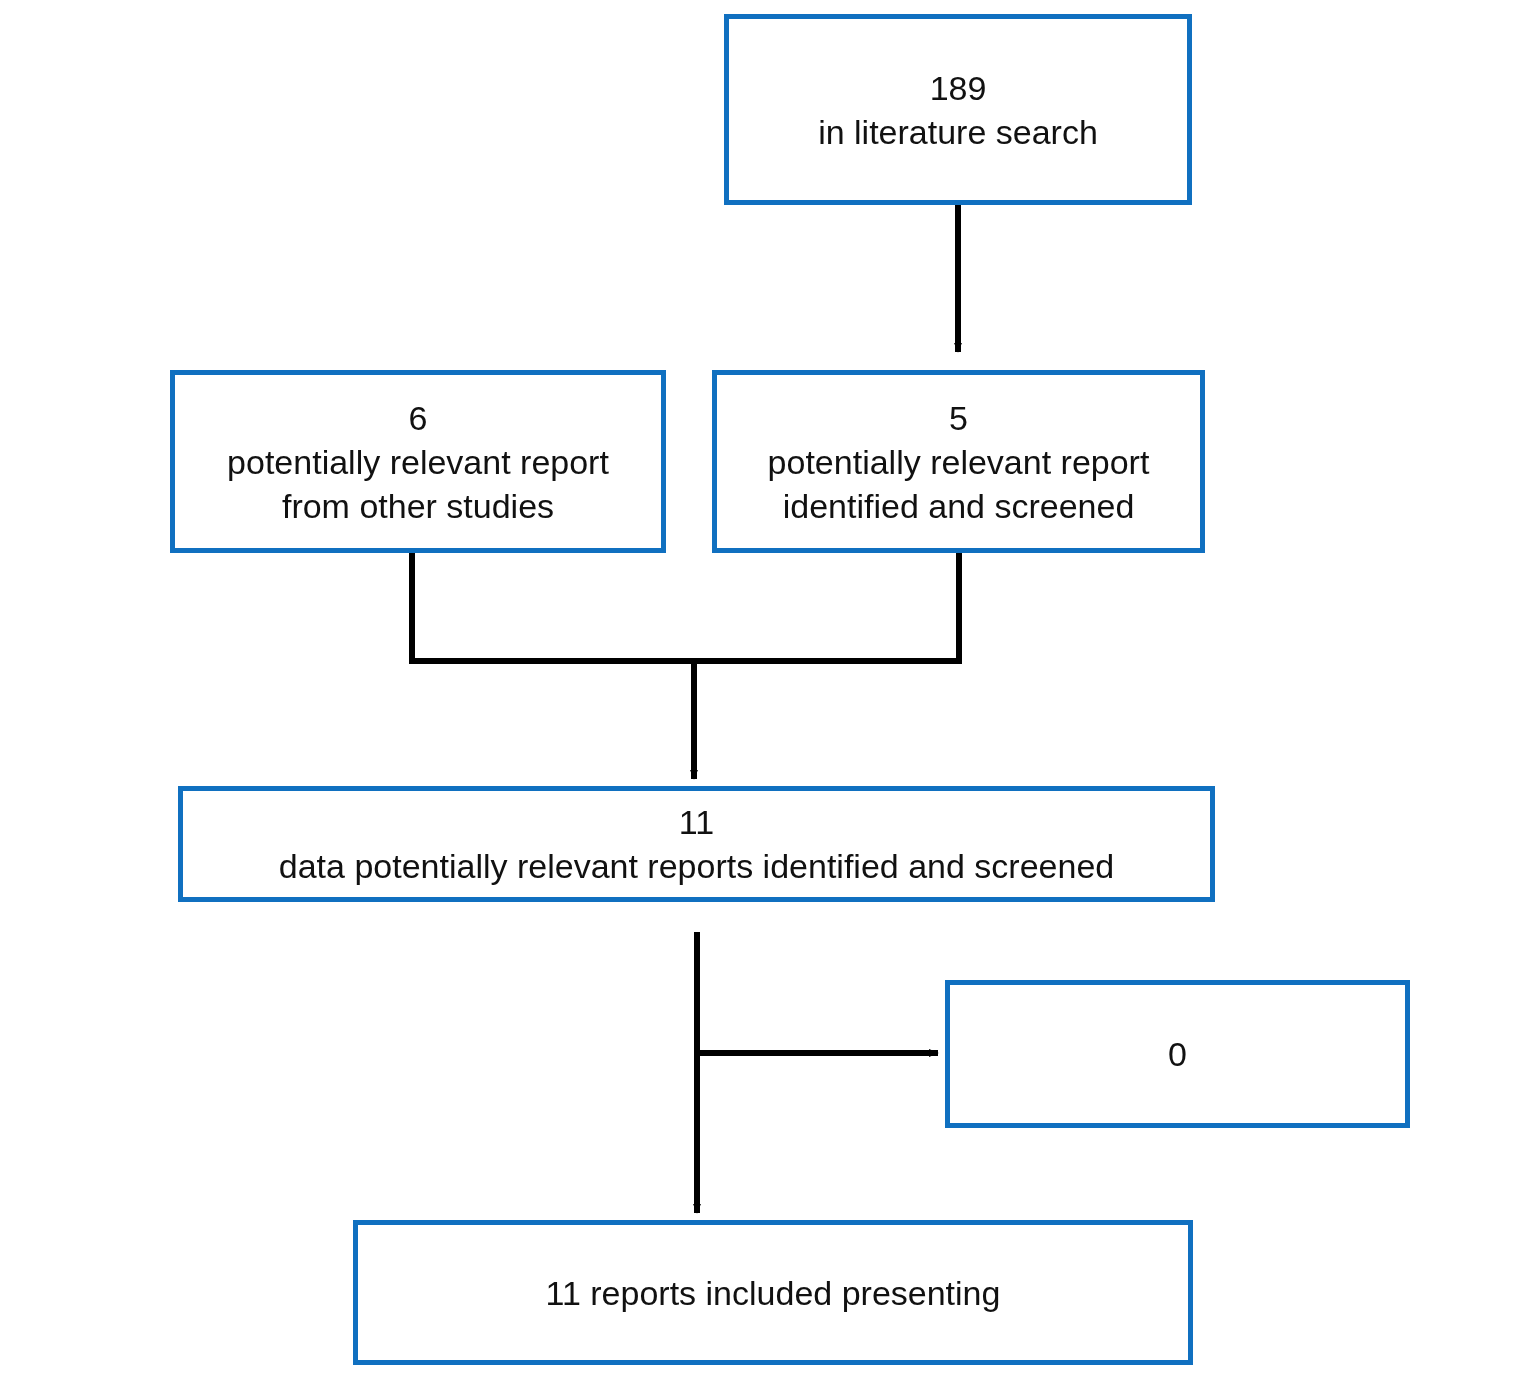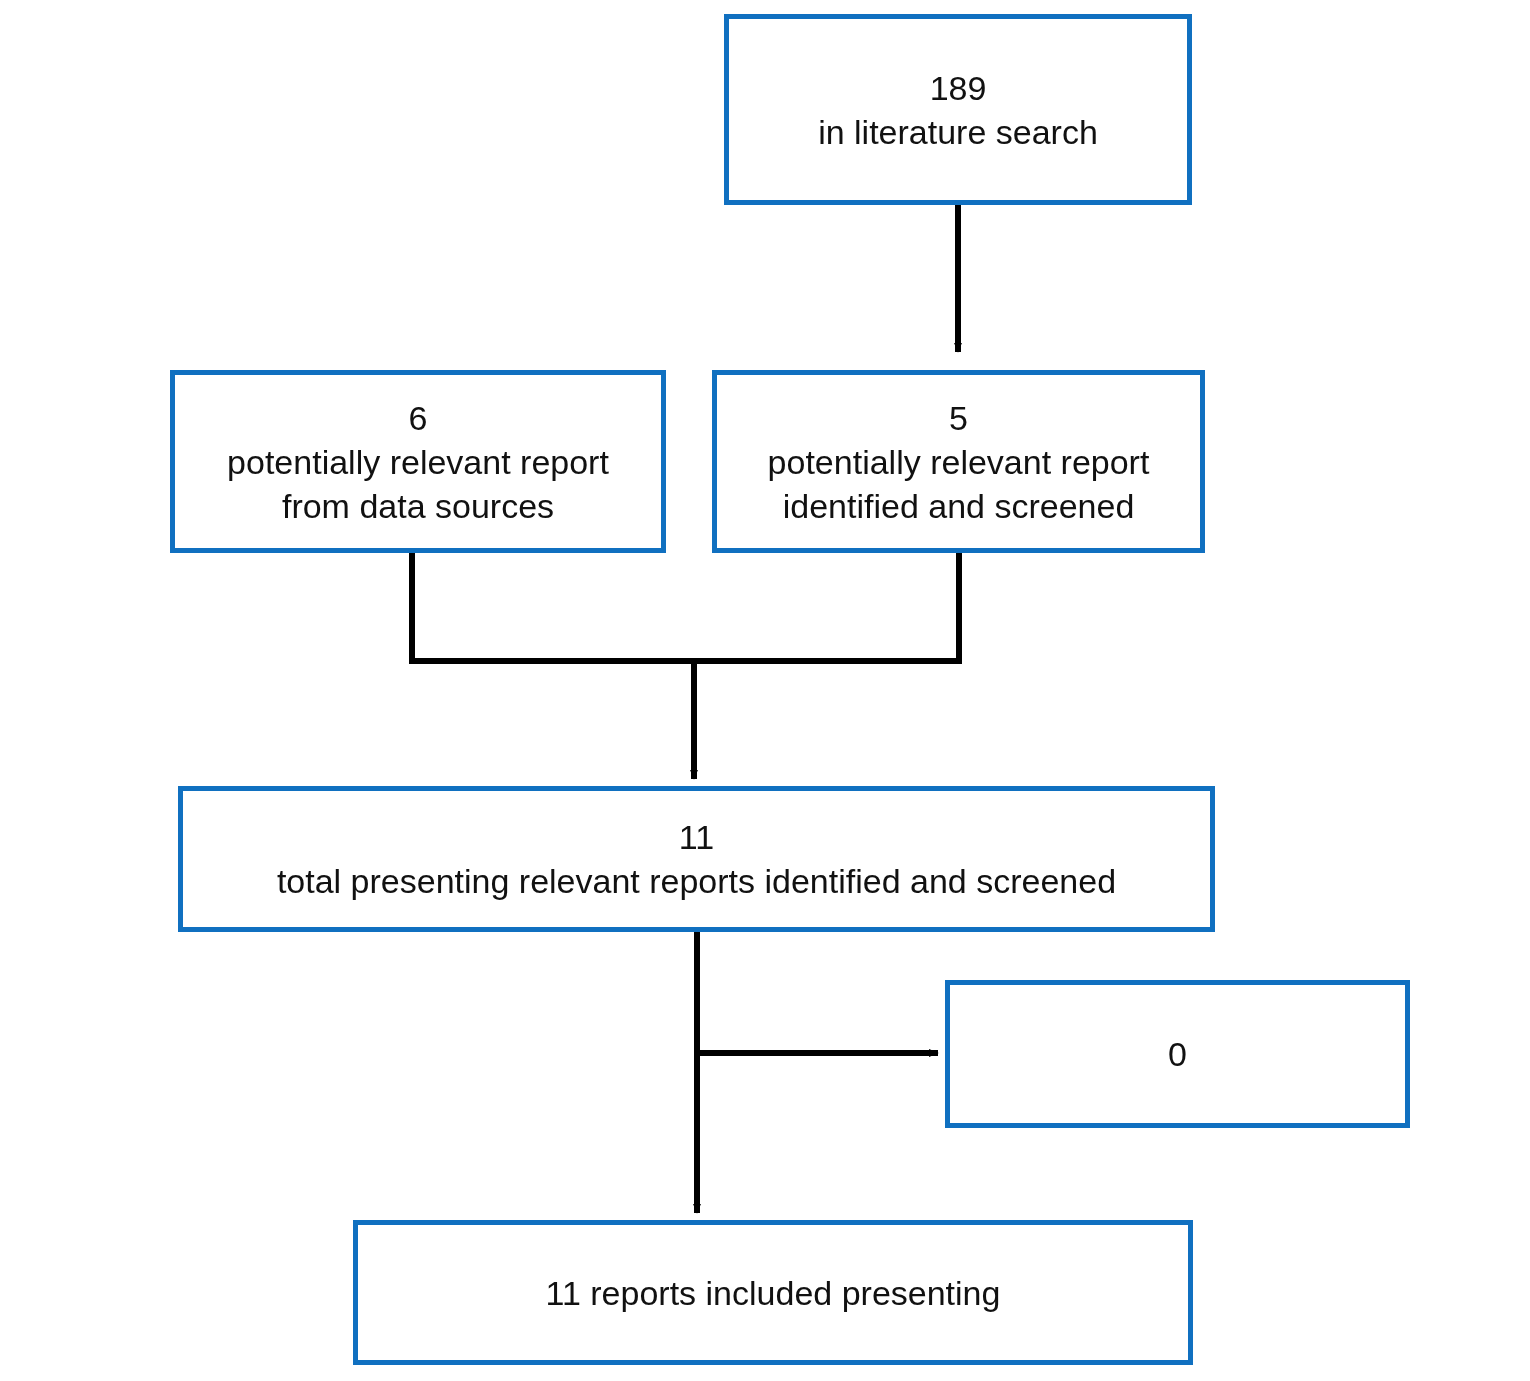--- a/index.html
+++ b/index.html
@@ -43,21 +43,21 @@
     top: 0;
     width: 1530px;
     height: 1381px;
     pointer-events: none;
   }
 
   
   #box-identified      { left: 724px;  top: 14px;   width: 468px;  height: 191px; }
   #box-other-sources   { left: 170px;  top: 370px;  width: 496px;  height: 183px; }
   #box-screened        { left: 712px;  top: 370px;  width: 493px;  height: 183px; }
-  #box-total           { left: 178px;  top: 786px;  width: 1037px; height: 146px; }
+  #box-total           { left: 178px;  top: 786px;  width: 1037px; height: 116px; }
   #box-excluded        { left: 945px;  top: 980px;  width: 465px;  height: 148px; }
   #box-included        { left: 318px;  top: 1220px; width: 840px;  height: 145px; margin-left: 35px; }
 </style>
 </head>
 <body>
 
 <div id="canvas">
 
   <svg id="connectors" viewBox="0 0 1530 1381" width="1530" height="1381" aria-hidden="true">
     <defs>
@@ -96,32 +96,32 @@
   </svg>
 
   <div class="flow-box" id="box-identified" style="border-color: rgb(16, 112, 192); color: rgb(17, 17, 17); background: rgb(255, 255, 255);">
     <span class="line">189</span>
     <span class="line">in literature search</span>
   </div>
 
   <div class="flow-box" id="box-other-sources" style="border-color: rgb(16, 112, 192); color: rgb(17, 17, 17); background: rgb(255, 255, 255);">
     <span class="line">6</span>
     <span class="line">potentially relevant report</span>
-    <span class="line">from data sources</span>
+    <span class="line">from other studies</span>
   </div>
 
   <div class="flow-box" id="box-screened" style="border-color: rgb(16, 112, 192); color: rgb(17, 17, 17); background: rgb(255, 255, 255);">
     <span class="line">5</span>
     <span class="line">potentially relevant report</span>
     <span class="line">identified and screened</span>
   </div>
 
   <div class="flow-box" id="box-total" style="border-color: rgb(16, 112, 192); color: rgb(17, 17, 17); background: rgb(255, 255, 255);">
     <span class="line">11</span>
-    <span class="line">total presenting relevant reports identified and screened</span>
+    <span class="line">data potentially relevant reports identified and screened</span>
   </div>
 
   <div class="flow-box" id="box-excluded" style="border-color: rgb(16, 112, 192); color: rgb(17, 17, 17); background: rgb(255, 255, 255);">
     <span class="line">0</span>
   </div>
 
   <div class="flow-box" id="box-included" style="border-color: rgb(16, 112, 192); color: rgb(17, 17, 17); background: rgb(255, 255, 255);">
     <span class="line">11 reports included presenting</span>
   </div>
 

